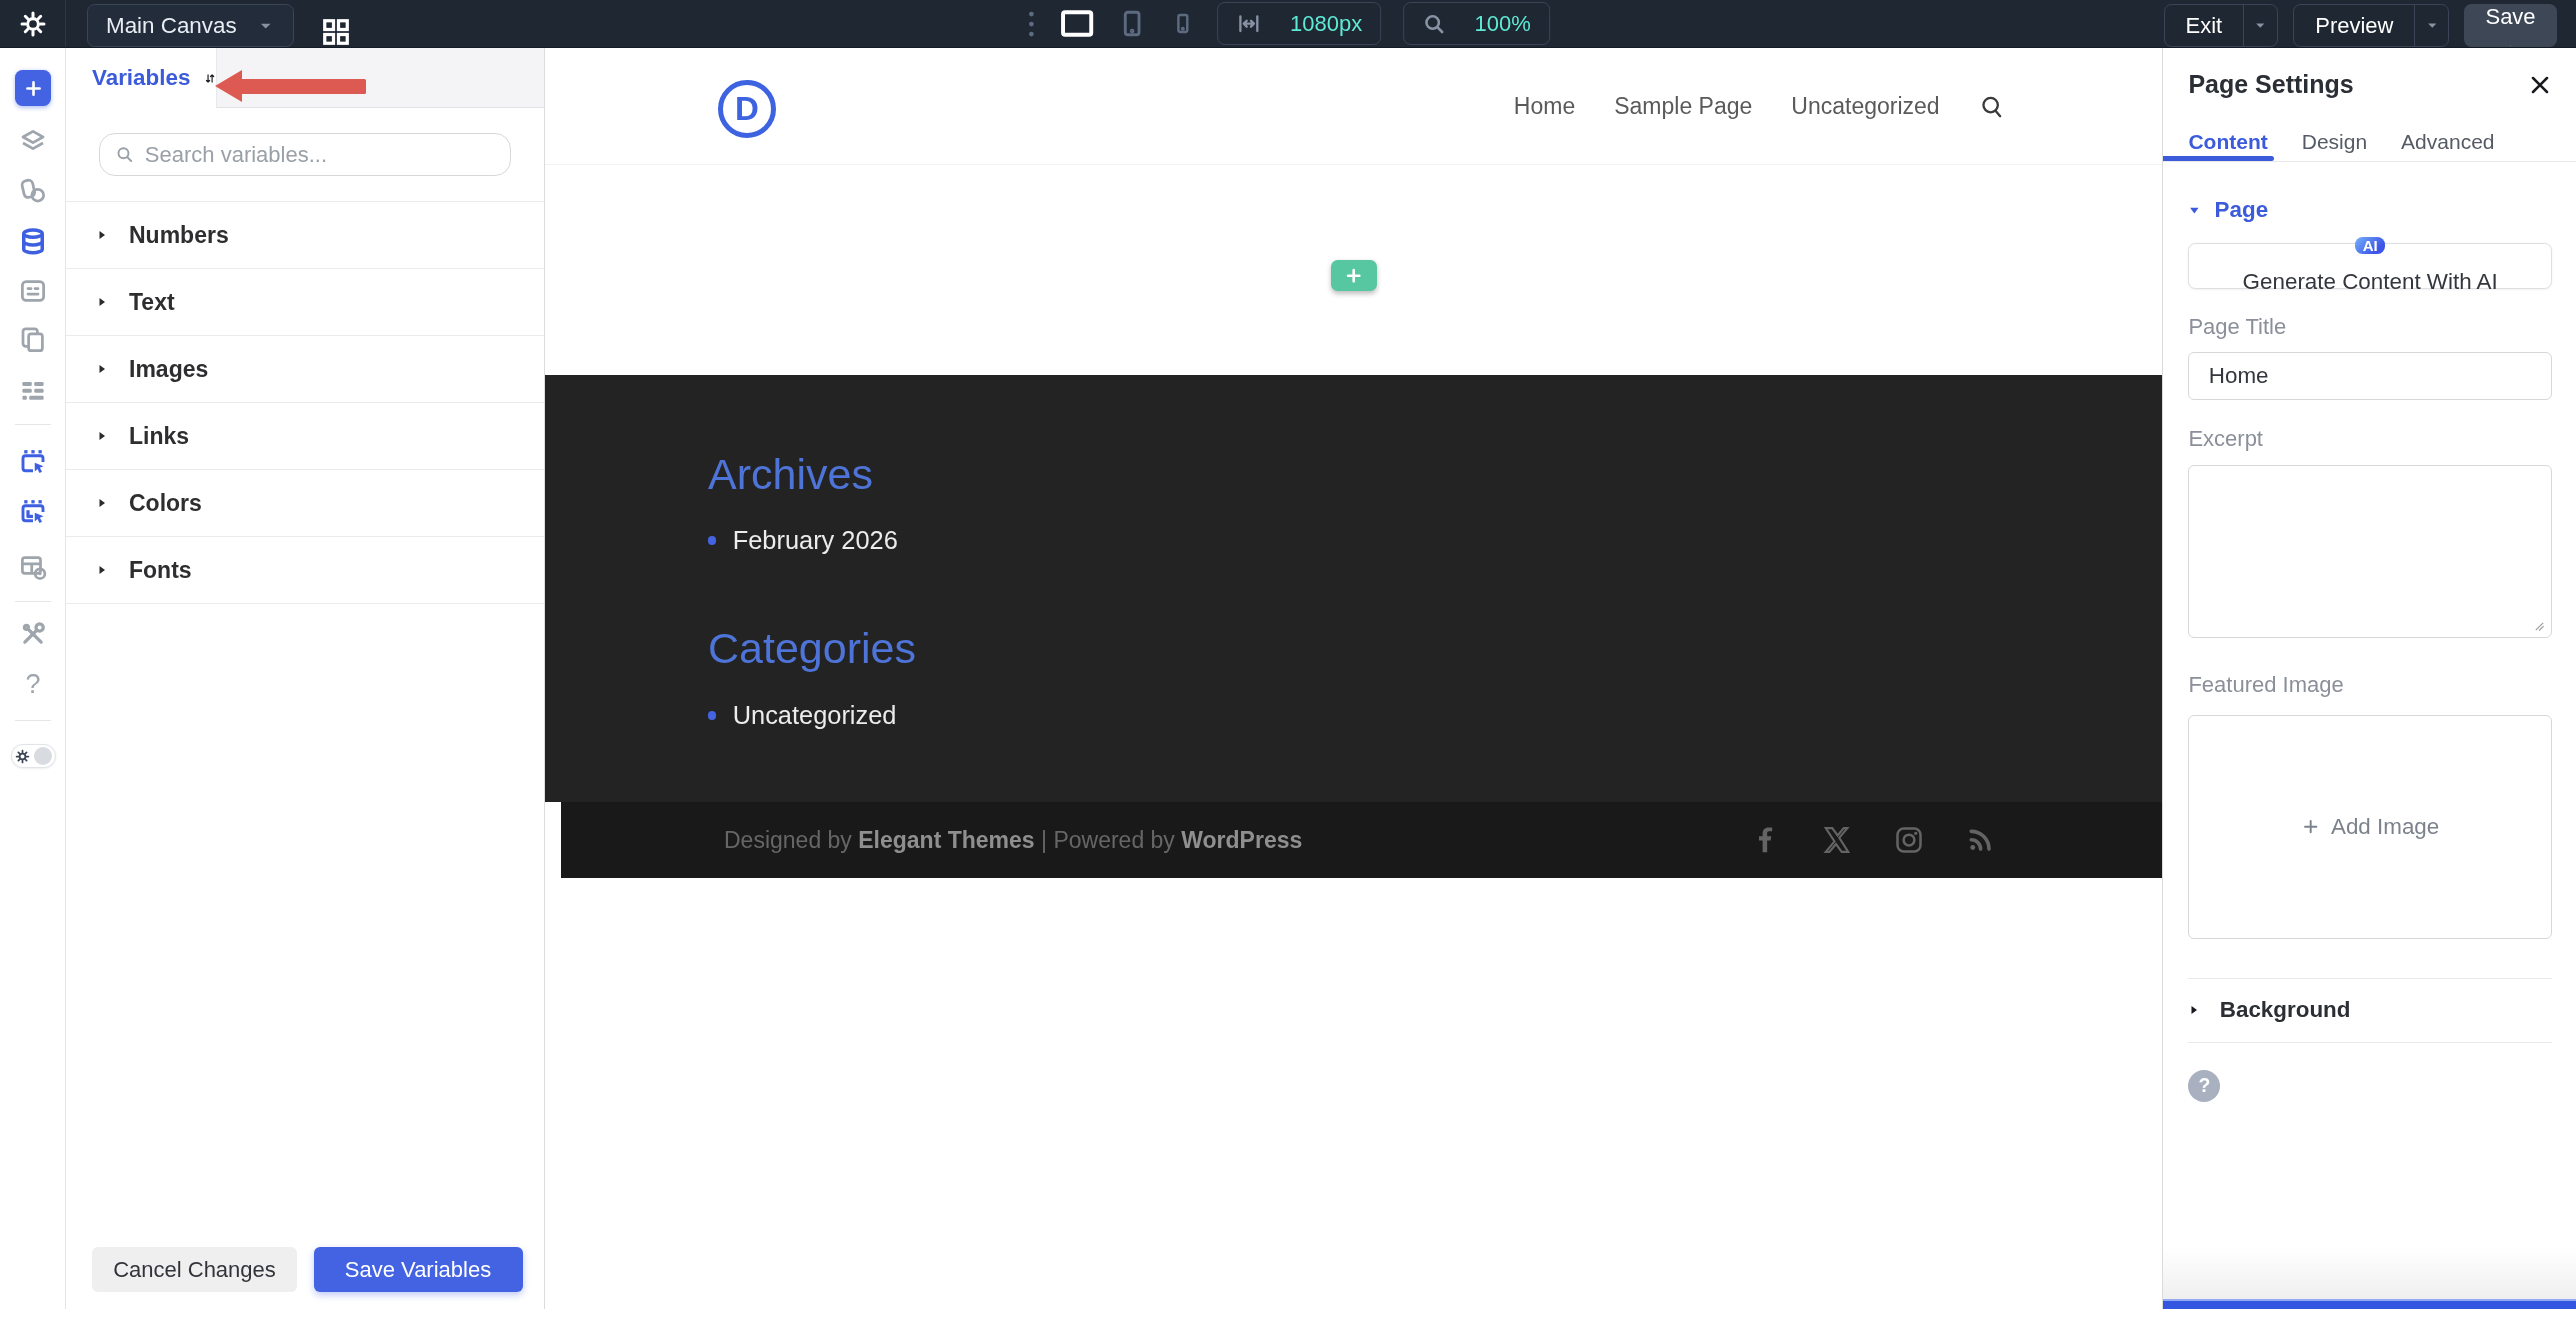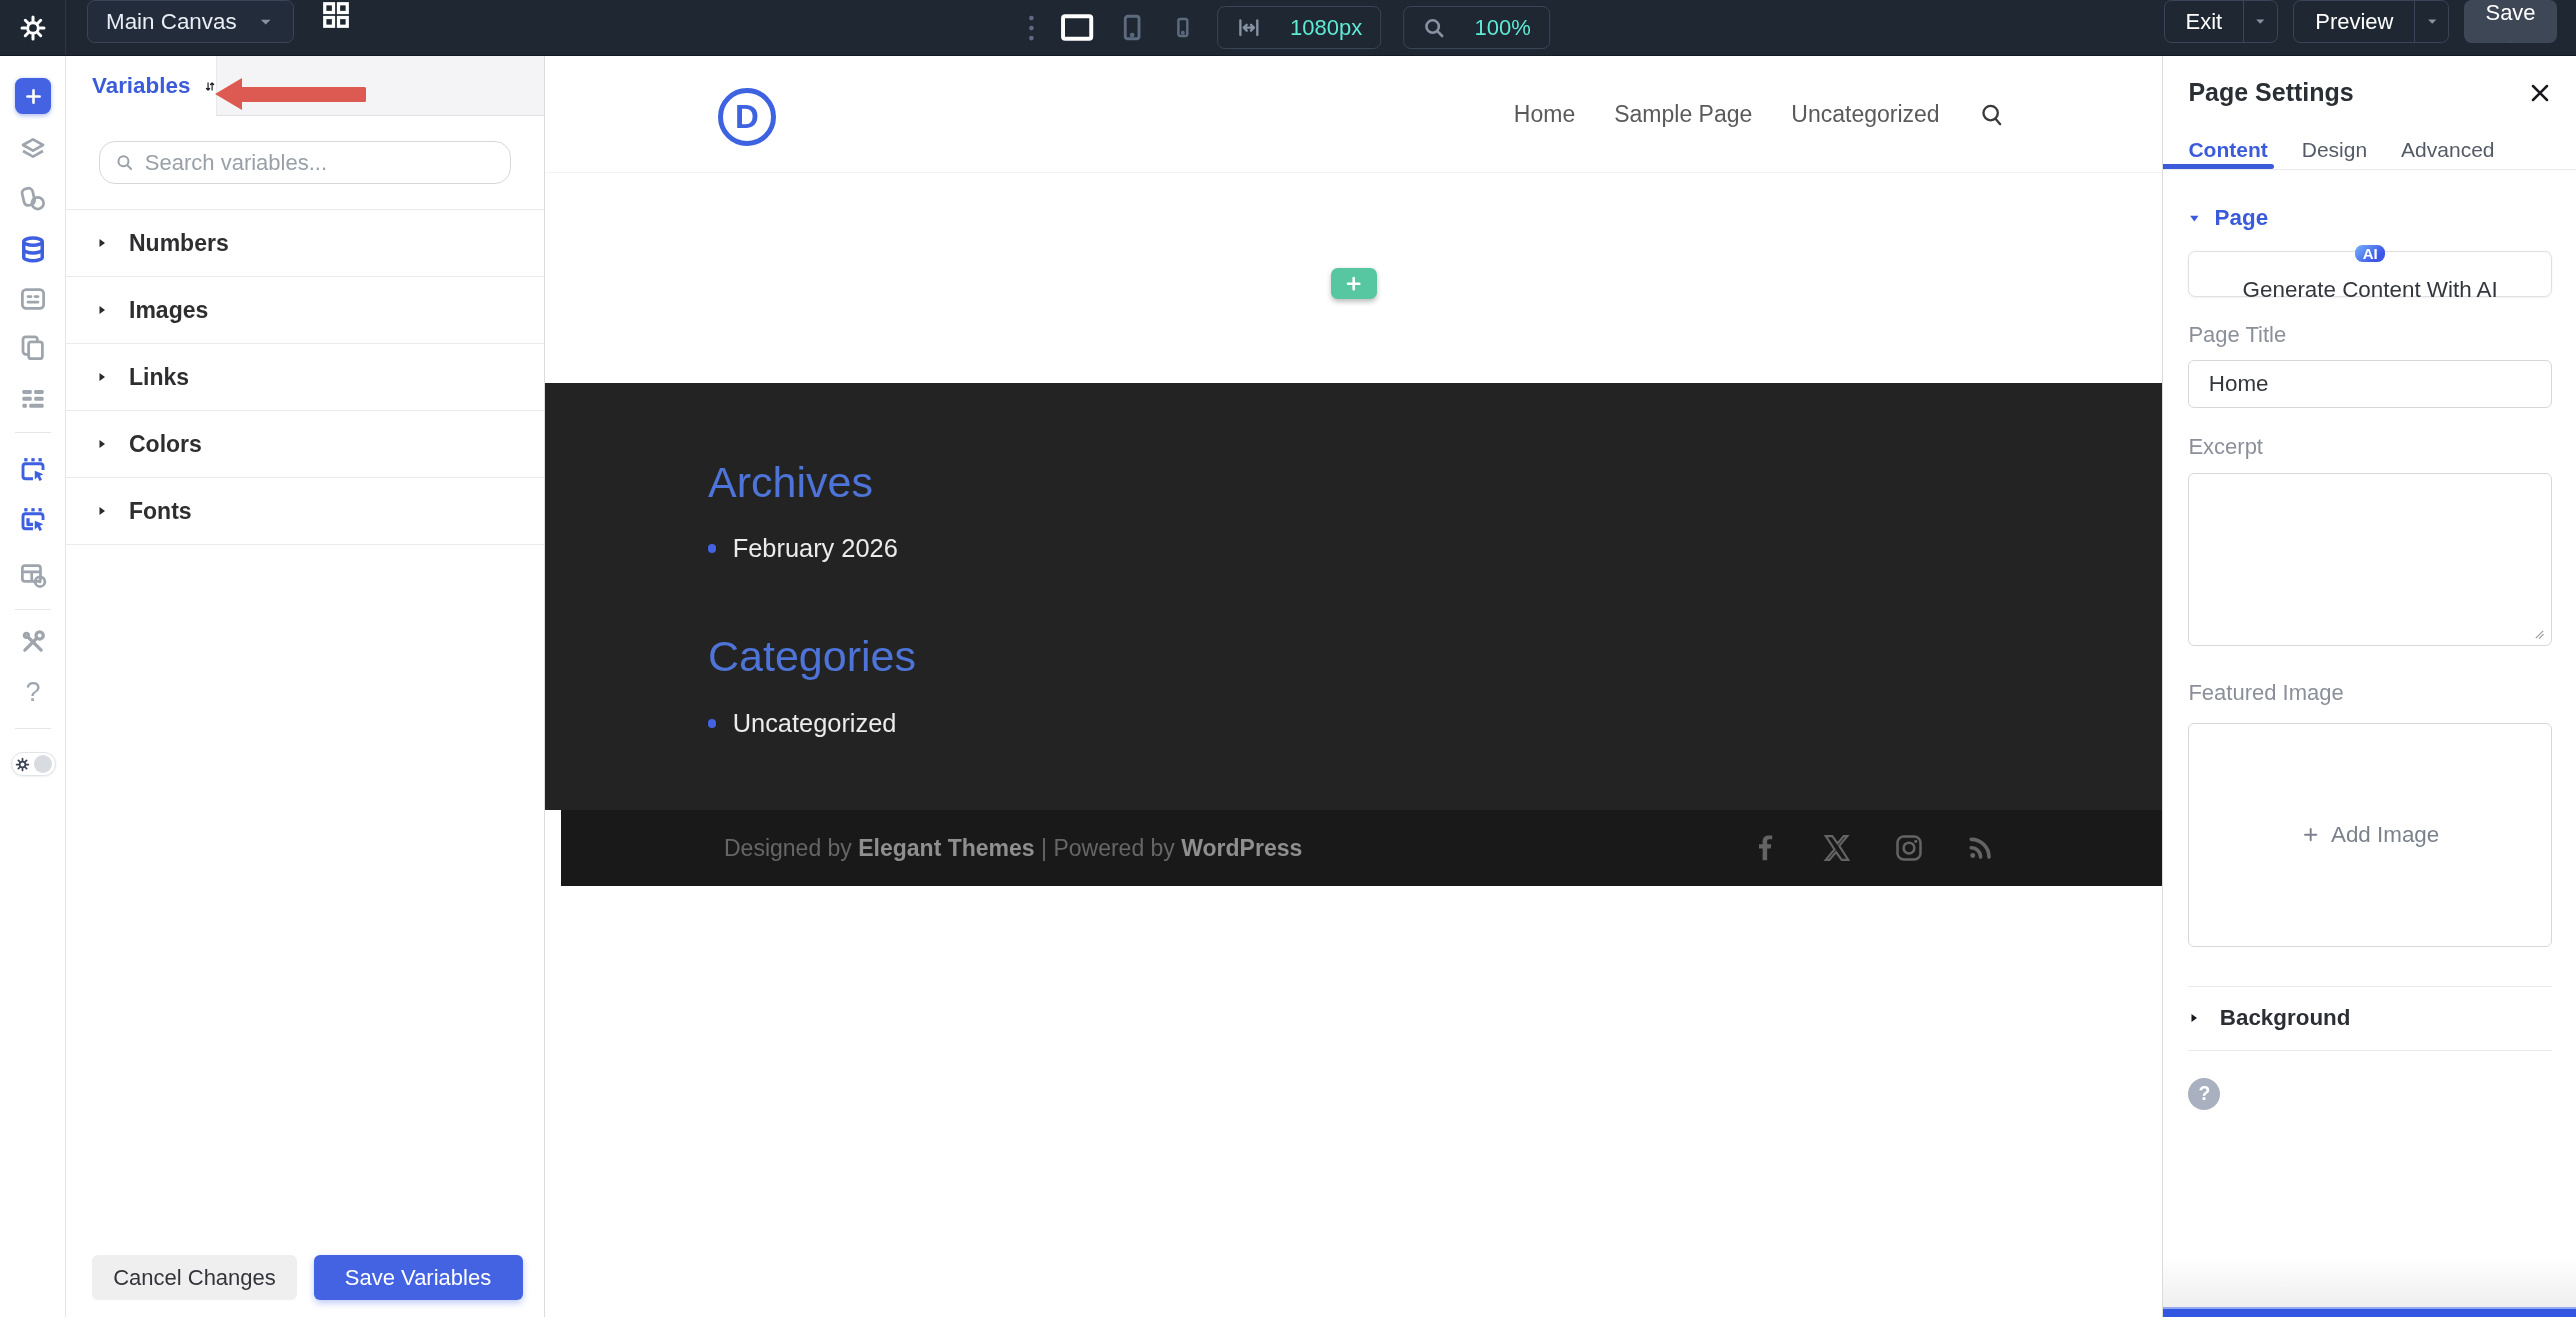--- a/index.html
+++ b/index.html
@@ -1,21 +1,21 @@
 <!DOCTYPE html>
 <html style="font-size:12px"><head>
 <meta charset="utf-8">
 <style>
   * { box-sizing: border-box; margin: 0; padding: 0; }
   html,body { width: 2576px; height: 1328px; overflow: hidden; }
   body { font-family: "Liberation Sans", sans-serif; background: #fff; }
   svg { display: block; }
 
   
-  .toolbar { position: relative; height: 56px; background: #1F2733; display: flex; align-items: flex-start; border-bottom: 1.5px solid #141B24; }
+  .toolbar { position: relative; height: 48px; background: #1F2733; display: flex; align-items: flex-end; border-bottom: 1.5px solid #141B24; }
   .tb-rail { width: 66px; height: 100%; display: flex; align-items: center; justify-content: center; border-right: 0.7px solid rgba(255,255,255,.08); }
   .select-btn { margin-left: 21px; height: 43px; border: 1.5px solid #3A4558; border-radius: 7.5px; background: #222C3A; display: flex; align-items: center; gap: 19.4px; padding: 0 18px; color: #E9EDF4; font-size: 22.4px; cursor: pointer; }
   .grid-btn { margin-left: 27px; cursor: pointer; }
   .tb-center { position: absolute; left: 50%; top: 0; height: 100%; transform: translateX(-50%); display: flex; align-items: center; gap: 22.4px; }
   .dev-group { display: flex; align-items: center; gap: 22.4px; }
   .box-btn { height: 43px; border: 1.5px solid #3A4558; border-radius: 7.5px; display: flex; align-items: center; gap: 28px; padding: 0 18px; color: #5eead4; font-size: 22px; cursor: pointer; }
   .tb-right { margin-left: auto; display: flex; align-items: center; gap: 15px; padding-right: 19.4px; }
   .split { display: flex; height: 43px; border: 1.5px solid #3A4558; border-radius: 7.5px; overflow: hidden; }
   .split .main { padding: 0 21px; display: flex; align-items: center; font-size: 22px; color: #fff; cursor: pointer; }
   .split .chev { width: 34px; display: flex; align-items: center; justify-content: center; border-left: 1.5px solid #3A4558; cursor: pointer; }
@@ -318,20 +318,26 @@
       <div class="acc-row">
         <svg width="12" height="12" viewBox="0 0 24 24" fill="#2B2B2B">
             <path d="M7 4l11 8-11 8z"></path>
           </svg>
         <span>Numbers</span>
       </div>
       <div class="acc-row">
         <svg width="12" height="12" viewBox="0 0 24 24" fill="#2B2B2B">
             <path d="M7 4l11 8-11 8z"></path>
           </svg>
+        <span>Text</span>
+      </div>
+      <div class="acc-row">
+        <svg width="12" height="12" viewBox="0 0 24 24" fill="#2B2B2B">
+            <path d="M7 4l11 8-11 8z"></path>
+          </svg>
         <span>Images</span>
       </div>
       <div class="acc-row">
         <svg width="12" height="12" viewBox="0 0 24 24" fill="#2B2B2B">
             <path d="M7 4l11 8-11 8z"></path>
           </svg>
         <span>Links</span>
       </div>
       <div class="acc-row">
         <svg width="12" height="12" viewBox="0 0 24 24" fill="#2B2B2B">

